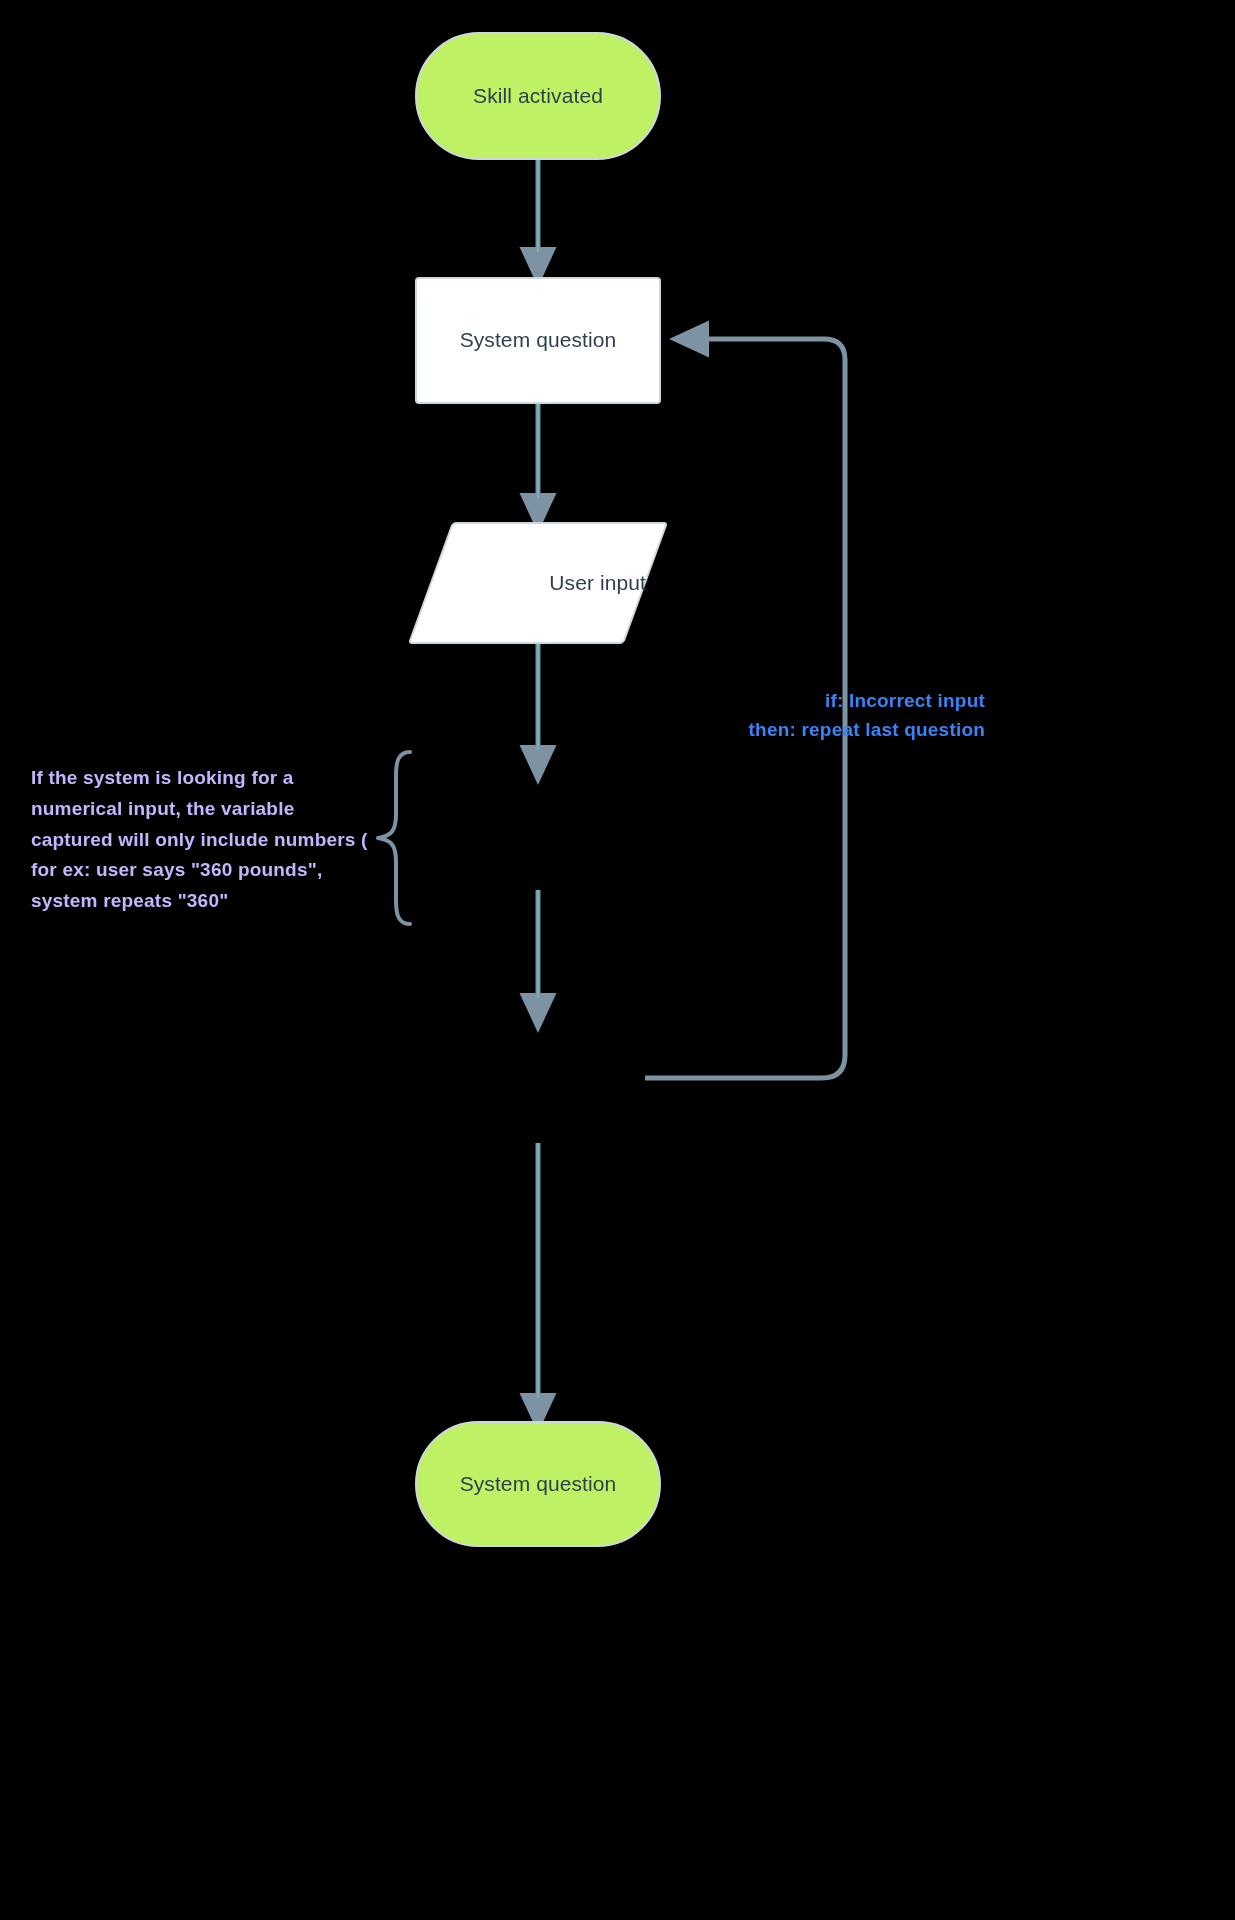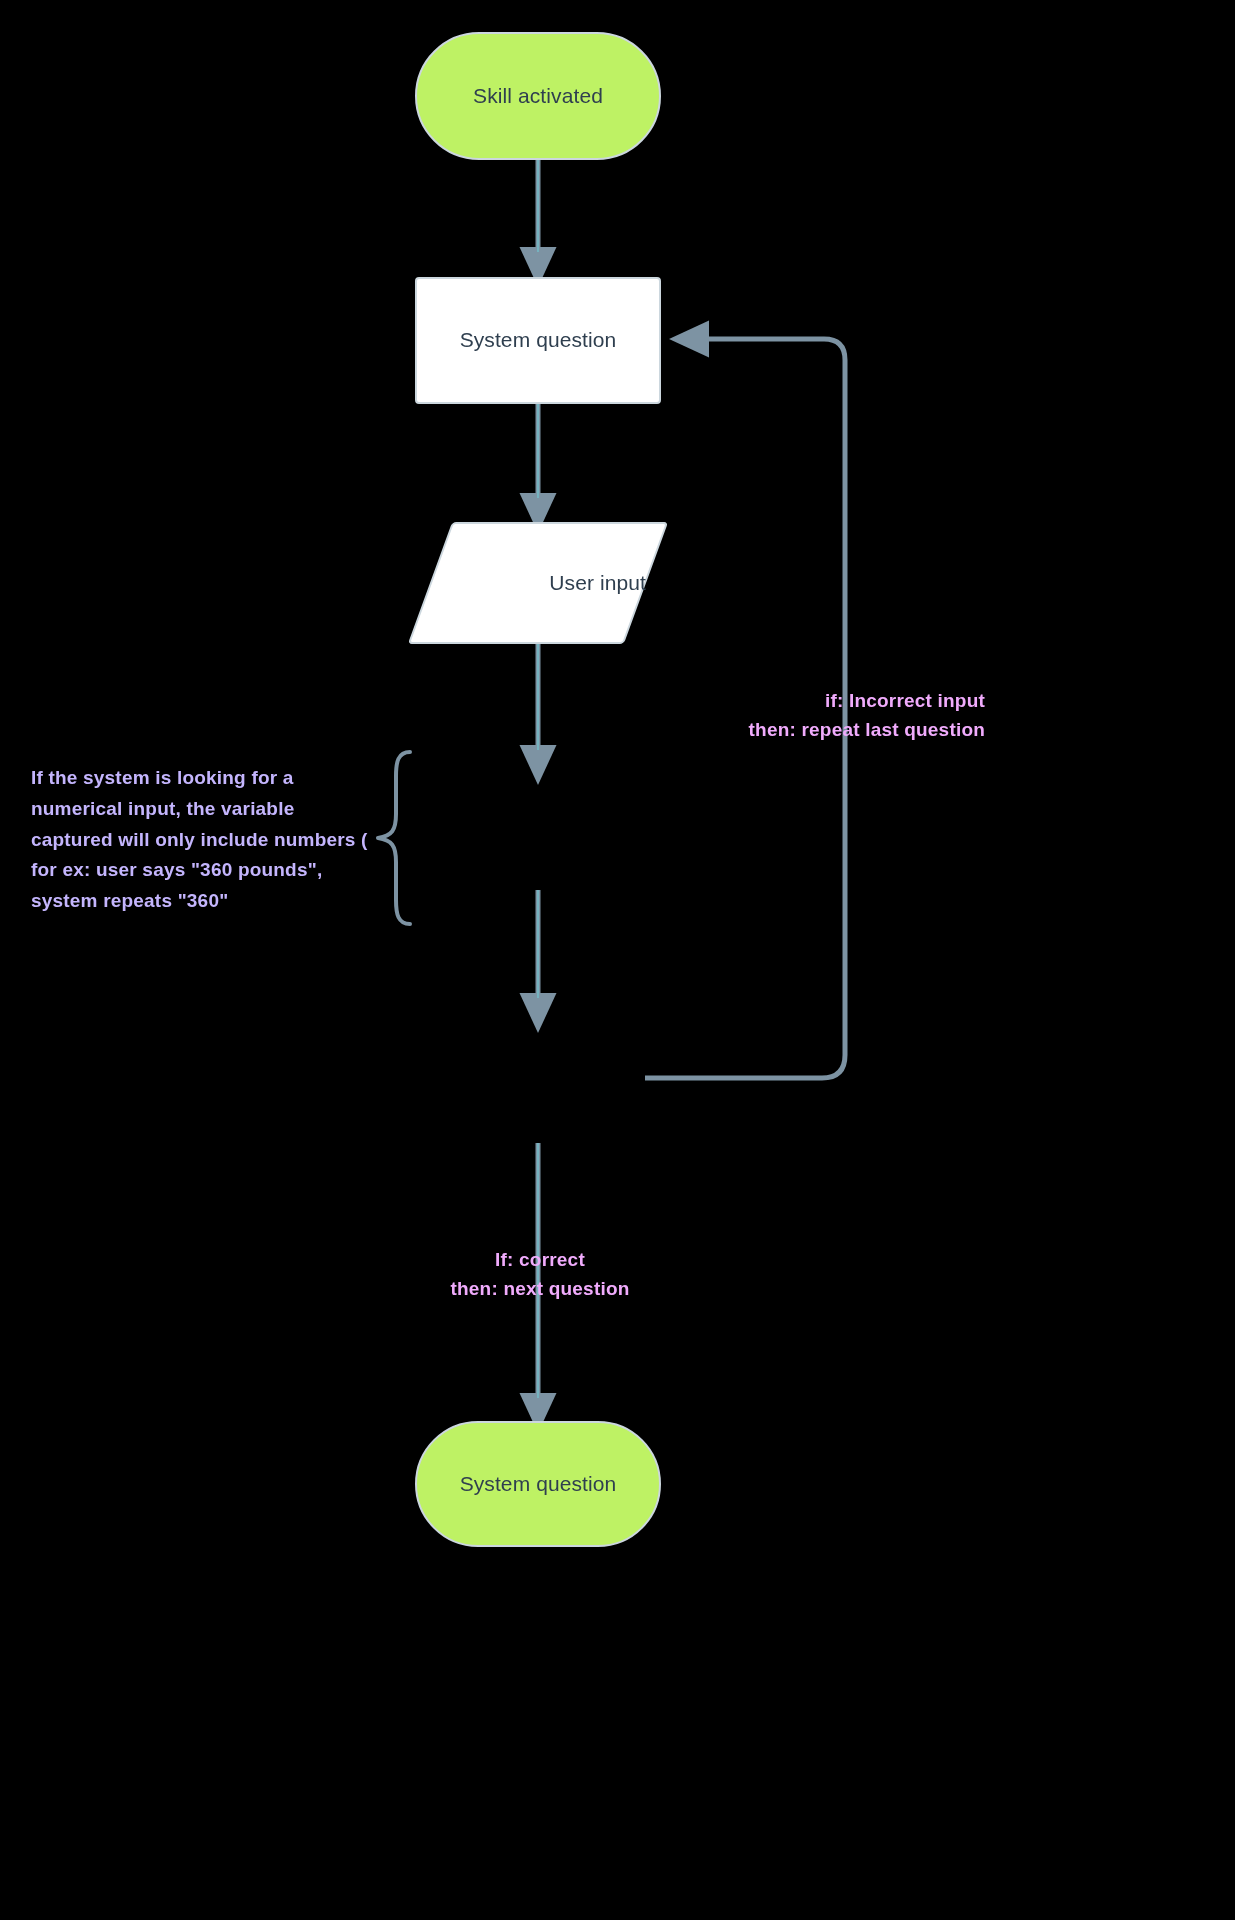--- a/index.html
+++ b/index.html
@@ -90,21 +90,21 @@
     width: 100%;
     height: 100%;
     display: flex;
     align-items: center;
     justify-content: flex-end;
   }
 
   
   .edge-label {
     position: absolute;
-    color: #f0abfc;
+    color: #3b82f6;
     font-size: 19px;
     font-weight: 700;
     line-height: 1.55;
     letter-spacing: 0.2px;
     white-space: pre-line;
   }
   .edge-label.right-align { text-align: right; }
   .edge-label.center-align { text-align: center; }
 
   
@@ -177,18 +177,16 @@
 
 
 
   <div class="stadium" style="left:415px; top:1421px; width:246px; height:126px;">
     <span class="node-label">System question</span>
   </div>
 
   <div class="edge-label right-align" style="left:640px; top:686px; width:345px;">if: Incorrect input
 then: repeat last question</div>
 
-  <div class="edge-label center-align" style="left:370px; top:1245px; width:340px;">If: correct
-then: next question</div>
 
   <div class="note" style="left:31px; top:763px; width:345px;">If the system is looking for a numerical input, the variable captured will only include numbers ( for ex: user says "360 pounds", system repeats "360"</div>
 
 </div>
 
 </body></html>

